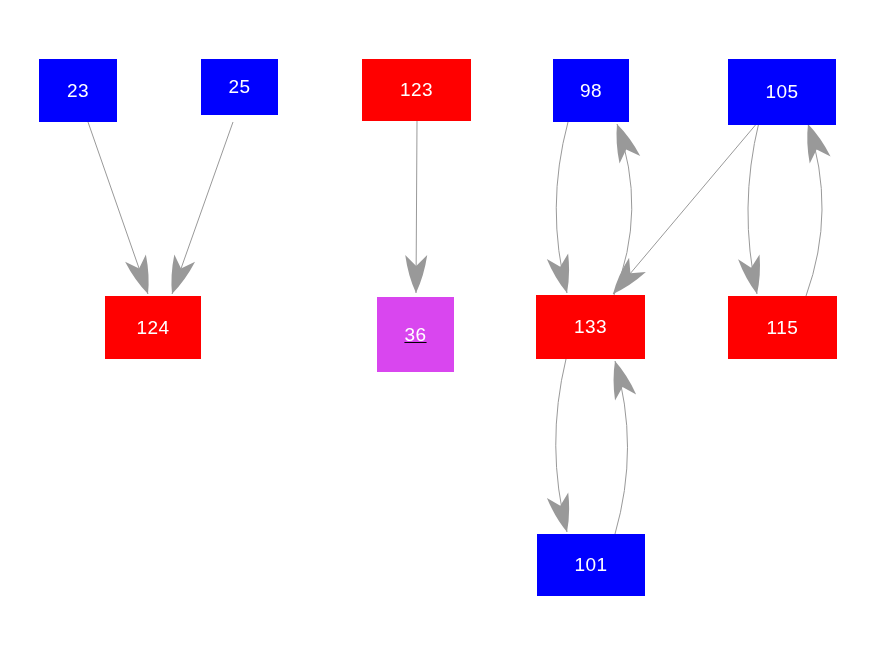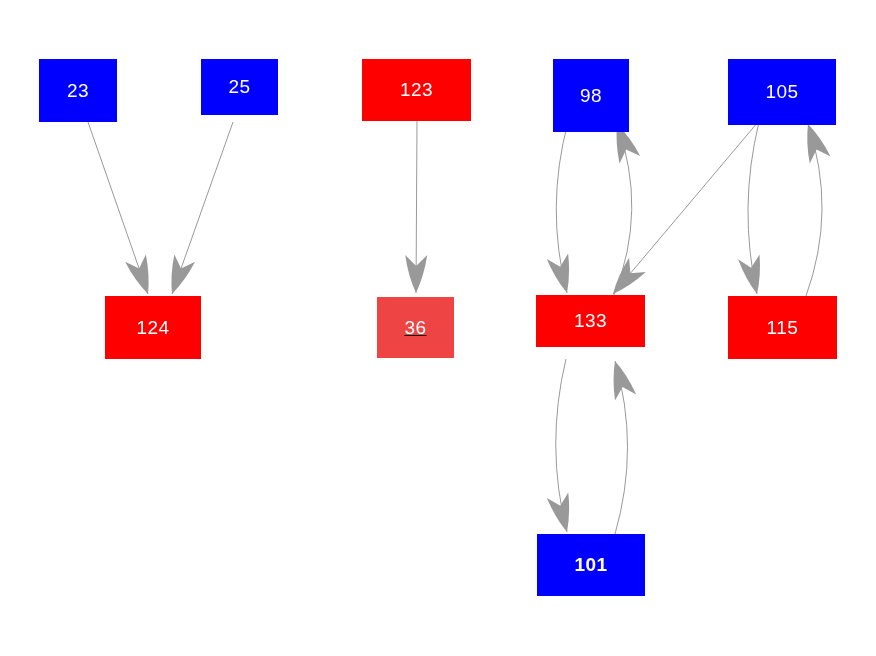--- a/index.html
+++ b/index.html
@@ -66,35 +66,35 @@
   <div>
       <div class="node" style="left: 39px; top: 59px; width: 78px; height: 63px; background: rgb(0, 0, 255);">
         <span style="color: rgb(255, 255, 255);">23</span>
       </div>
       <div class="node" style="left: 201px; top: 59px; width: 77px; height: 56px; background: rgb(0, 0, 255);">
         <span style="color: rgb(255, 255, 255);">25</span>
       </div>
       <div class="node" style="left: 362px; top: 59px; width: 109px; height: 62px; background: rgb(255, 0, 0);">
         <span style="color: rgb(255, 255, 255);">123</span>
       </div>
-      <div class="node" style="left: 553px; top: 59px; width: 76px; height: 73px; background: rgb(0, 0, 255);">
+      <div class="node" style="left: 553px; top: 59px; width: 76px; height: 63px; background: rgb(0, 0, 255);">
         <span style="color: rgb(255, 255, 255);">98</span>
       </div>
       <div class="node" style="left: 728px; top: 59px; width: 108px; height: 66px; background: rgb(0, 0, 255);">
         <span style="color: rgb(255, 255, 255);">105</span>
       </div>
       <div class="node" style="left: 105px; top: 296px; width: 96px; height: 63px; background: rgb(255, 0, 0);">
         <span style="color: rgb(255, 255, 255);">124</span>
       </div>
-      <div class="node" style="left: 377px; top: 297px; width: 77px; height: 61px; background: #ef4444; text-decoration: underline;">
+      <div class="node" style="left: 377px; top: 297px; width: 77px; height: 75px; background: #d946ef; text-decoration: underline;">
         <span style="color: rgb(255, 255, 255);">36</span>
       </div>
-      <div class="node" style="left: 536px; top: 295px; width: 109px; height: 52px; background: rgb(255, 0, 0);">
+      <div class="node" style="left: 536px; top: 295px; width: 109px; height: 64px; background: rgb(255, 0, 0);">
         <span style="color: rgb(255, 255, 255);">133</span>
       </div>
       <div class="node" style="left: 728px; top: 296px; width: 109px; height: 63px; background: rgb(255, 0, 0); justify-content: center;">
         <span style="color: rgb(255, 255, 255);">115</span>
       </div>
       <div class="node" style="left: 537px; top: 534px; width: 108px; height: 62px; background: rgb(0, 0, 255);">
-        <span style="color: rgb(255, 255, 255); font-weight: bold;">101</span>
+        <span style="color: rgb(255, 255, 255);">101</span>
       </div>
     </div>
 </div>
 
 </body></html>

